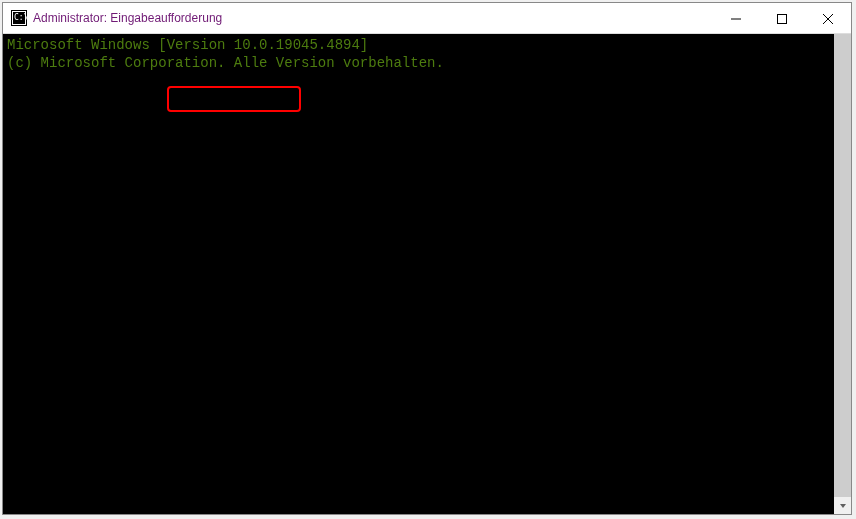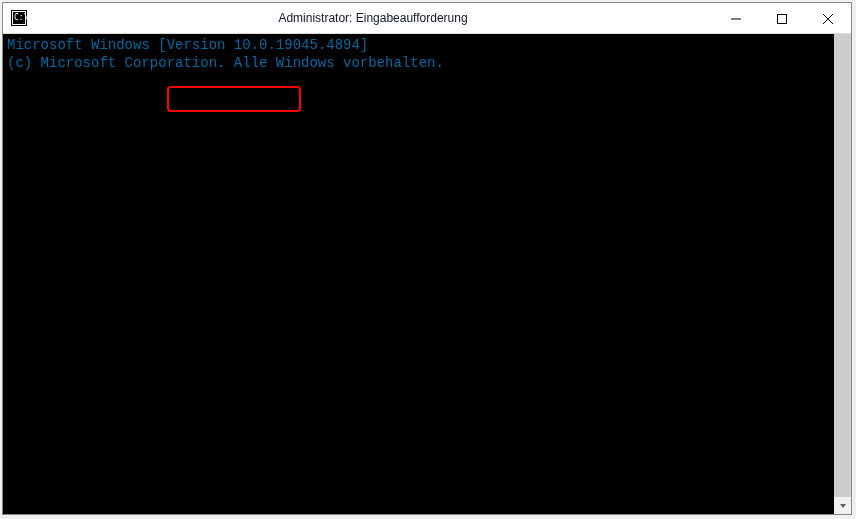--- a/index.html
+++ b/index.html
@@ -37,23 +37,22 @@
       display: flex;
       align-items: center;
       justify-content: center;
     }
     .titlebar-icon svg {
       width: 16px;
       height: 16px;
     }
     .titlebar-title {
       font-size: 12px;
-      color: #0f172a;
+      color: #701a75;
       flex: 1;
-      text-align: center;
     }
     .window-controls {
       display: flex;
       height: 100%;
     }
     .window-control {
       width: 46px;
       height: 31px;
       display: flex;
       align-items: center;
@@ -65,21 +64,21 @@
       height: 10px;
     }
     .terminal-area {
       position: relative;
       height: calc(100% - 31px);
       display: flex;
     }
     .terminal {
       flex: 1;
       background: #000;
-      color: #0369a1;
+      color: #4d7c0f;
       font-family: 'Consolas', 'Courier New', monospace;
       font-size: 14px;
       line-height: 18px;
       padding: 2px 4px;
       white-space: pre;
       overflow: hidden;
     }
     .terminal-line {
       display: block;
     }
@@ -157,21 +156,21 @@
       </div>
       <div class="window-control close">
         <svg viewBox="0 0 10 10">
             <line x1="0" y1="0" x2="10" y2="10" stroke="#000" stroke-width="1"></line>
             <line x1="10" y1="0" x2="0" y2="10" stroke="#000" stroke-width="1"></line>
           </svg>
       </div>
     </div>
   </div>
   <div class="terminal-area">
-    <div class="terminal"><span class="terminal-line">Microsoft Windows [Version 10.0.19045.4894]</span><span class="terminal-line">(c) Microsoft Corporation. Alle Windows vorbehalten.</span><span class="terminal-line"></span><div class="highlight-box"></div></div>
+    <div class="terminal"><span class="terminal-line">Microsoft Windows [Version 10.0.19045.4894]</span><span class="terminal-line">(c) Microsoft Corporation. Alle Version vorbehalten.</span><span class="terminal-line"></span><div class="highlight-box"></div></div>
     <div class="scrollbar">
       <div class="scroll-arrow up">
         <svg viewBox="0 0 8 8">
             <path d="M4 2 L7 6 L1 6 Z" fill="#606060"></path>
           </svg>
       </div>
       <div class="scrollbar-thumb"></div>
       <div class="scroll-arrow down">
         <svg viewBox="0 0 8 8">
             <path d="M4 6 L1 2 L7 2 Z" fill="#606060"></path>

